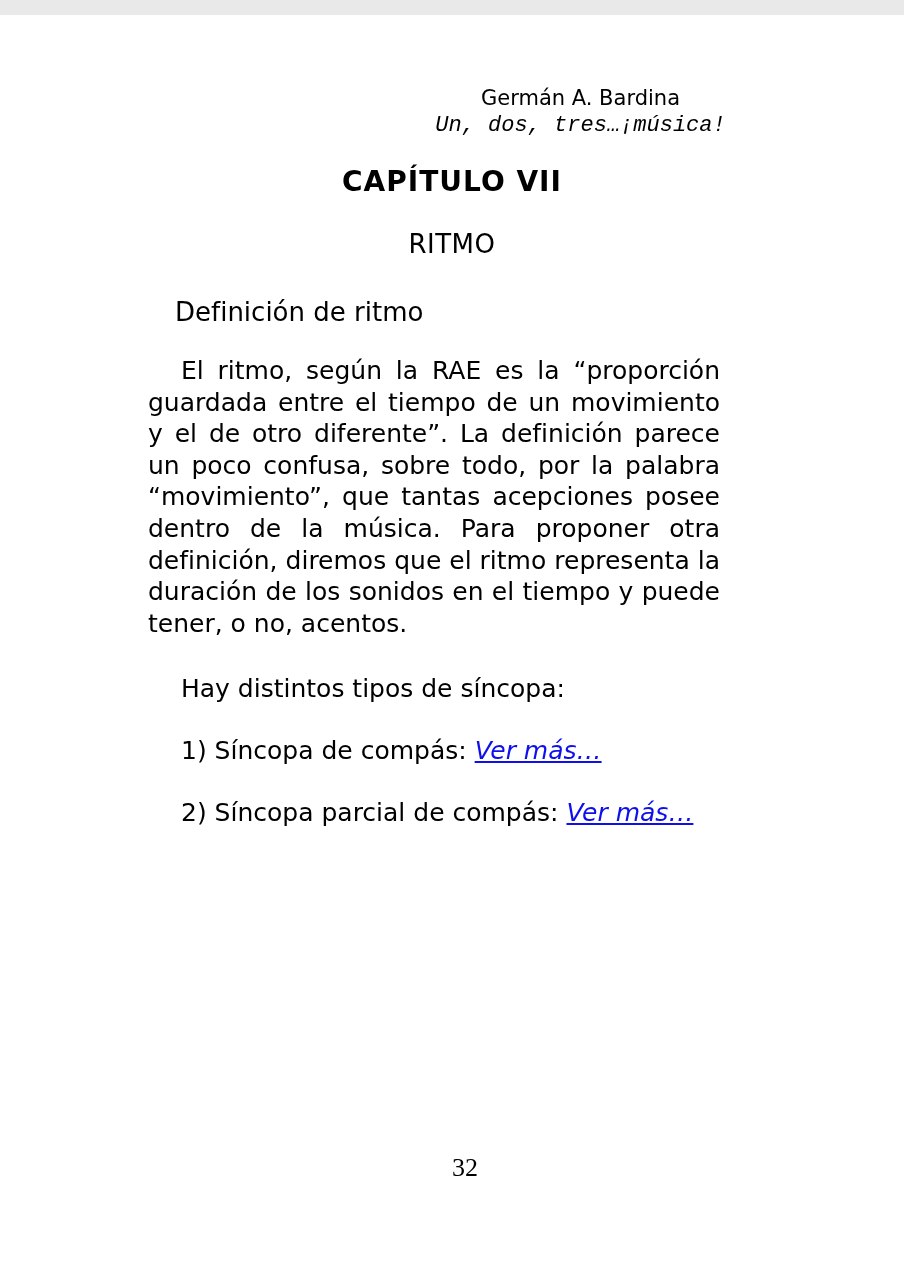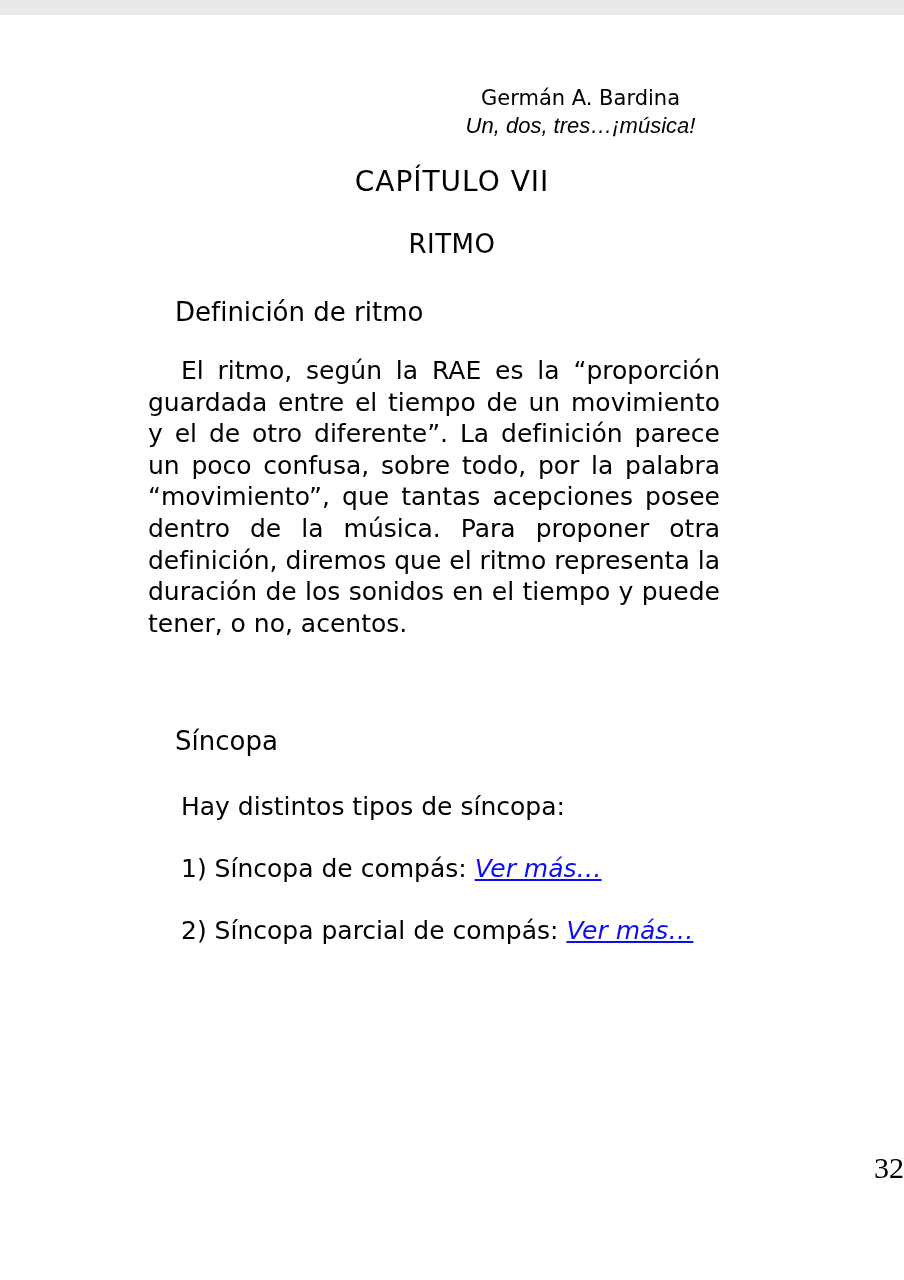--- a/index.html
+++ b/index.html
@@ -21,30 +21,30 @@
   .running-header {
     padding-top: 70px;
     margin-left: 257px;
     text-align: center;
   }
   .running-header .author {
     font-size: 21px;
     line-height: 27px;
   }
   .running-header .book-title {
-    font-family: Liberation Sans, sans-serif;
+    font-family: Liberation Mono, monospace;
     font-style: italic;
     font-size: 22px;
     line-height: 27px;
   }
   .chapter-title {
     margin: 26px 0 0 0;
     text-align: center;
     font-size: 28px;
-    font-weight: normal;
+    font-weight: bold;
     line-height: 34px;
     letter-spacing: 1px;
   }
   .chapter-subtitle {
     margin: 29px 0 0 0;
     text-align: center;
     font-size: 26px;
     font-weight: normal;
     line-height: 33px;
     letter-spacing: 0.5px;
@@ -91,23 +91,23 @@
     color: var(--link-color, #0f0fee);
     font-style: italic;
     cursor: pointer;
   }
   .page-footer {
     position: absolute;
     left: 0;
     right: 0;
     top: 1136px;
     padding-left: 26px;
-    text-align: right;
+    text-align: center;
     font-family: "Liberation Serif", "DejaVu Serif", serif;
-    font-size: 30px;
+    font-size: 26px;
     line-height: 34px;
   }
 </style>
 </head>
 <body>
 
 <div class="page">
 
   <div class="running-header">
     <div class="author">Germán A. Bardina</div>
@@ -117,21 +117,20 @@
   <h1 class="chapter-title">CAPÍTULO VII</h1>
 
   <h2 class="chapter-subtitle">RITMO</h2>
 
   <div class="content">
 
     <h3 class="section-heading first">Definición de ritmo</h3>
 
     <p class="body-para">El ritmo, según la RAE es la “proporción guardada entre el tiempo de un movimiento y el de otro diferente”. La definición parece un poco confusa, sobre todo, por la palabra “movimiento”, que tantas acepciones posee dentro de la música. Para proponer otra definición, diremos que el ritmo representa la duración de los sonidos en el tiempo y puede tener, o no, acentos.</p>
 
-    <h3 class="section-heading sincopa">Síncopa</h3>
 
 
     <p class="intro-line">Hay distintos tipos de síncopa:</p>
 
     <p class="list-line"><span>1) Síncopa de compás:</span> <a class="ver-mas-link" href="#">Ver más…</a></p>
 
     <p class="list-line"><span>2) Síncopa parcial de compás:</span> <a class="ver-mas-link" href="#">Ver más…</a></p>
 
   </div>
 

